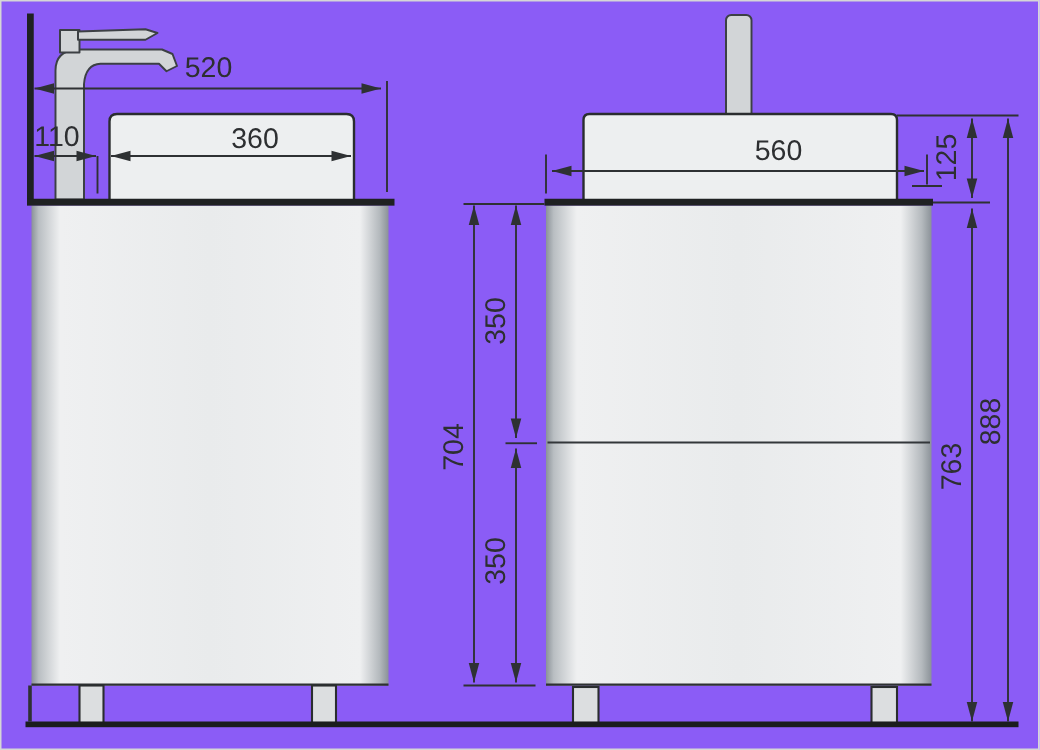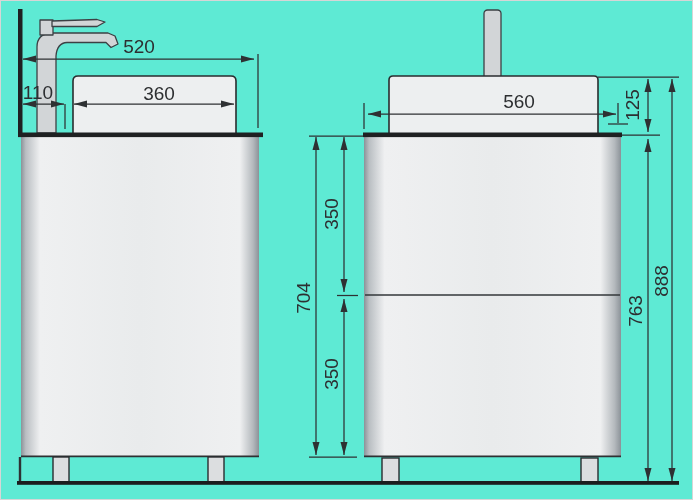--- a/index.html
+++ b/index.html
@@ -1,17 +1,17 @@
 <!DOCTYPE html>
 <html><head>
 <meta charset="utf-8">
 <style>
   html,body{margin:0;padding:0;background:#ffffff;}
   .canvas{
-    position:relative;width:693px;height:500px;background:#5eead4;
+    position:relative;width:693px;height:500px;background:#8b5cf6;
     border:1px solid #d6d6d6;box-sizing:border-box;overflow:hidden;
     font-family:"Liberation Sans",sans-serif;
   }
   .canvas svg{position:absolute;left:0;top:0;}
   .dim{
     position:absolute;font-size:19px;color:#2d2f31;line-height:1;
     white-space:nowrap;transform:translate(-50%,-50%);
     letter-spacing:0px;user-select:none;
   }
   .dim.v{transform:translate(-50%,-50%) rotate(-90deg);}
@@ -137,21 +137,21 @@
     <polygon points="647,138 643.5,151 650.5,151"></polygon>
     <polygon points="647,480 643.5,467 650.5,467"></polygon>
 
     <polygon points="671,78 667.5,91 674.5,91"></polygon>
     <polygon points="671,480 667.5,467 674.5,467"></polygon>
   </g>
 </svg>
 
   <div class="dim" style="left:138px;top:45px;">520</div>
   <div class="dim" style="left:37px;top:91px;">110</div>
-  <div class="dim" style="left:158px;top:92px;">360</div>
+  <div class="dim" style="left:169px;top:92px;">360</div>
   <div class="dim" style="left:492px;top:100px;margin-left:26px;">560</div>
   <div class="dim v" style="left:631px;top:104px;">125</div>
   <div class="dim v" style="left:302px;top:297px;">704</div>
   <div class="dim v" style="left:330px;top:213px;">350</div>
   <div class="dim v" style="left:330px;top:373px;">350</div>
   <div class="dim v" style="left:634px;top:310px;">763</div>
   <div class="dim v" style="left:660px;top:280px;">888</div>
 </div>
 
 </body></html>

